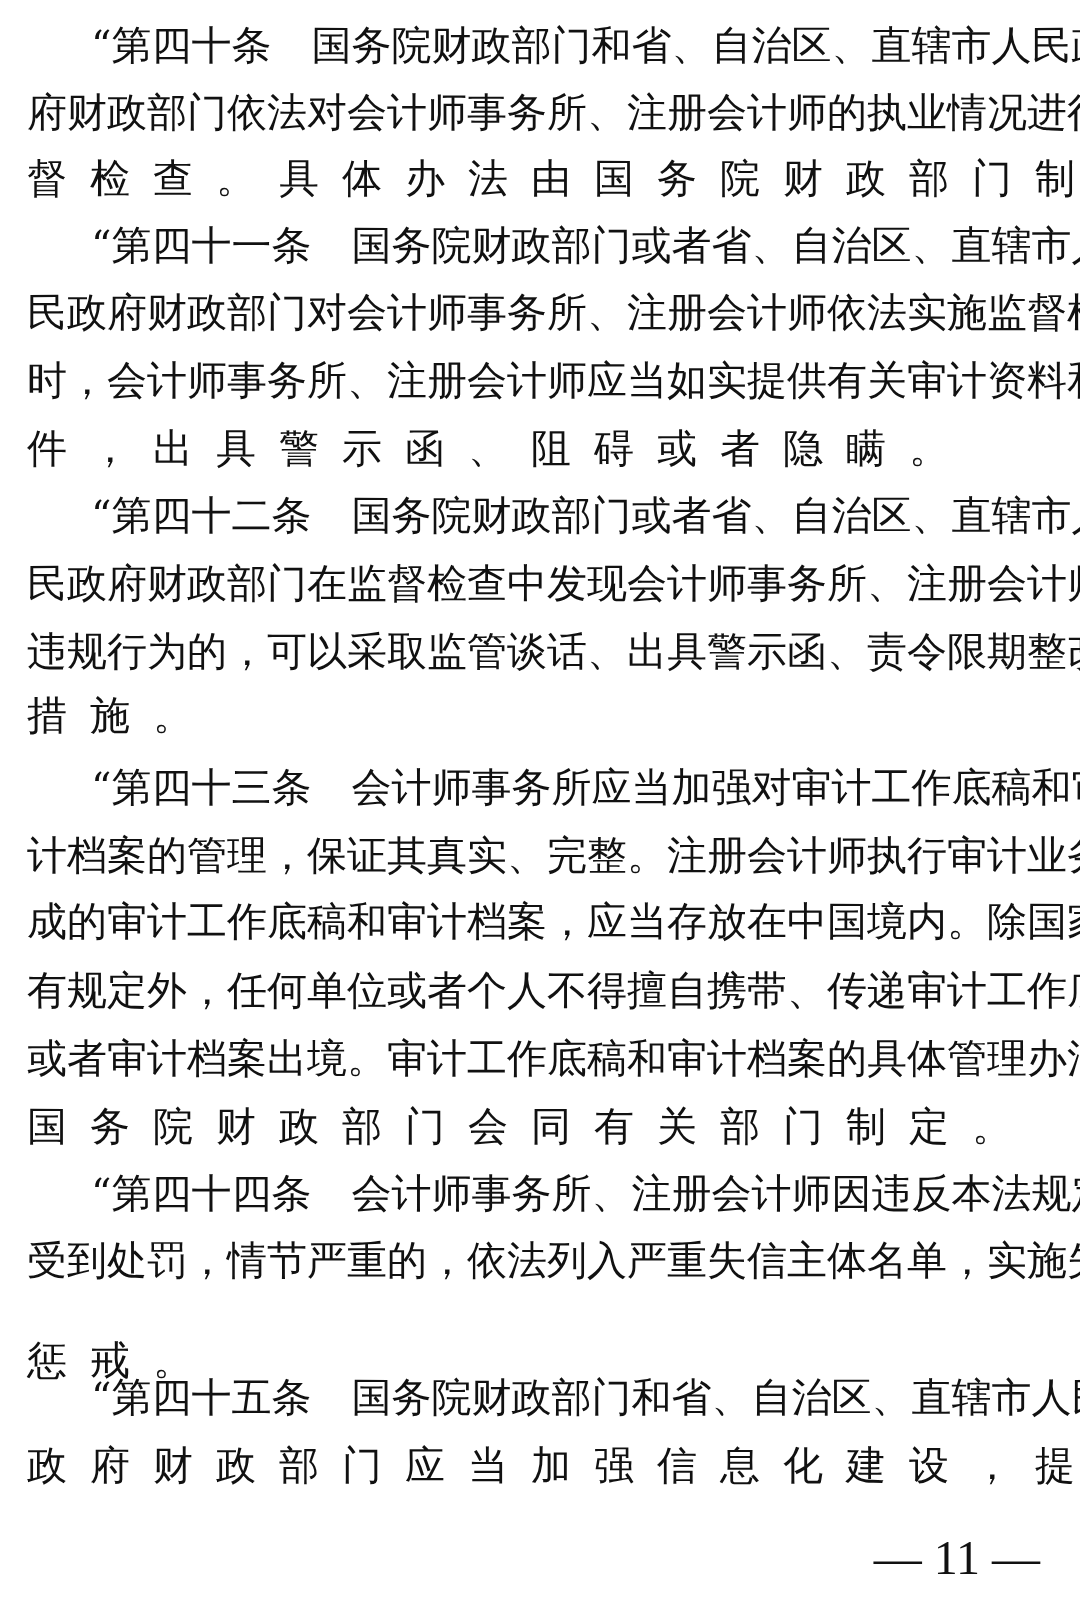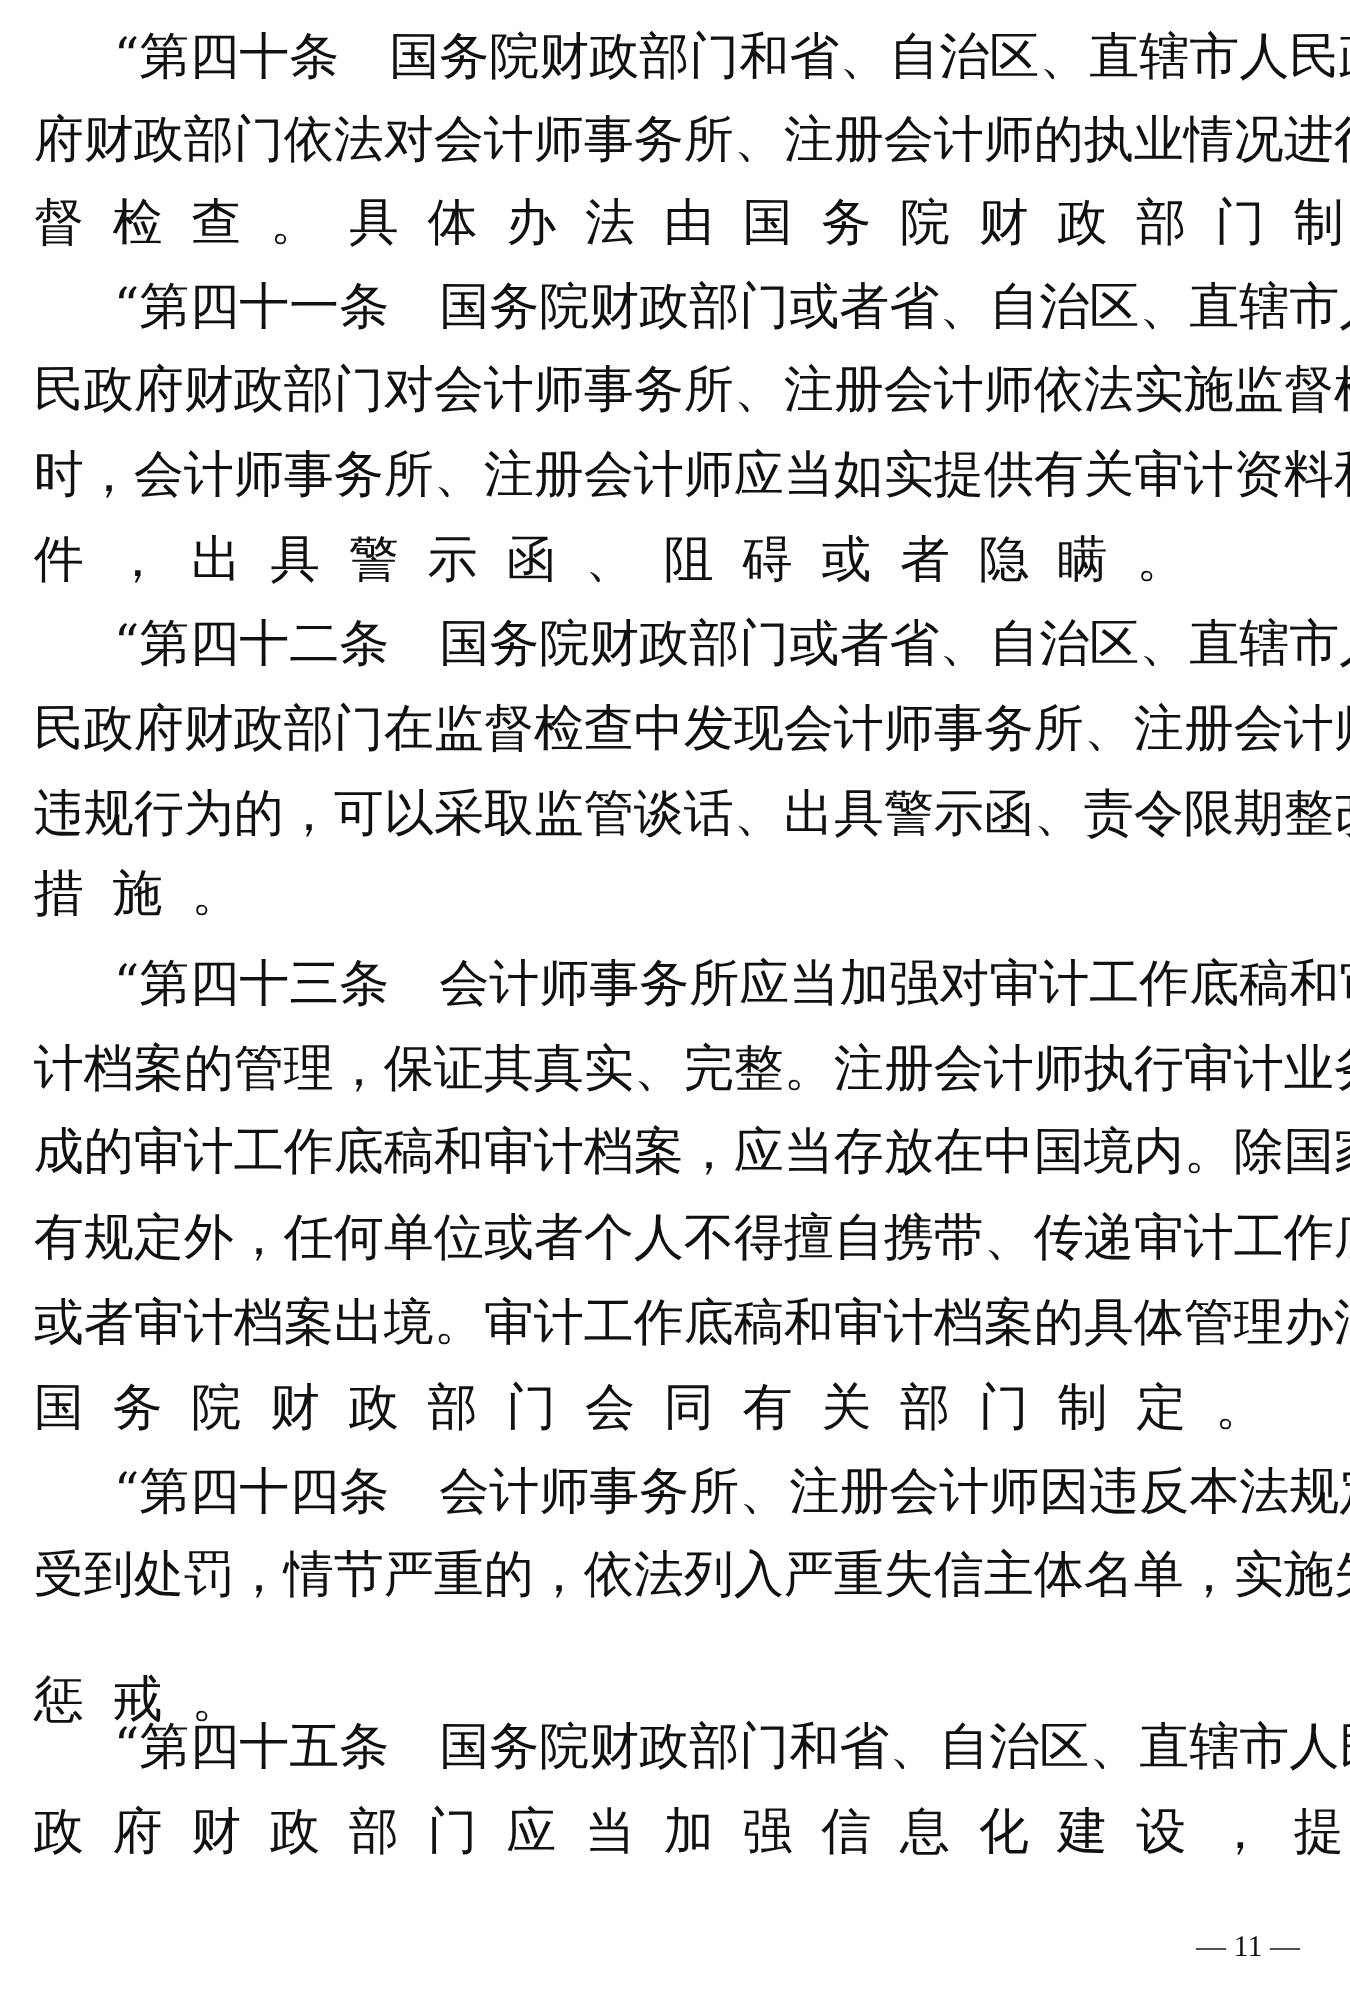--- a/index.html
+++ b/index.html
@@ -41,21 +41,21 @@
     .line.first {
       left: 91px;
       width: 944px;
     }
     .page-number {
       position: absolute;
       right: 40px;
       top: 1536px;
       height: 44px;
       line-height: 44px;
-      font-size: 24px;
+      font-size: 48px;
       color: #111111;
       font-family: "Liberation Serif", "DejaVu Serif", serif;
       white-space: nowrap;
     }
   </style>
 </head>
 <body>
 
 <div class="page">
 

